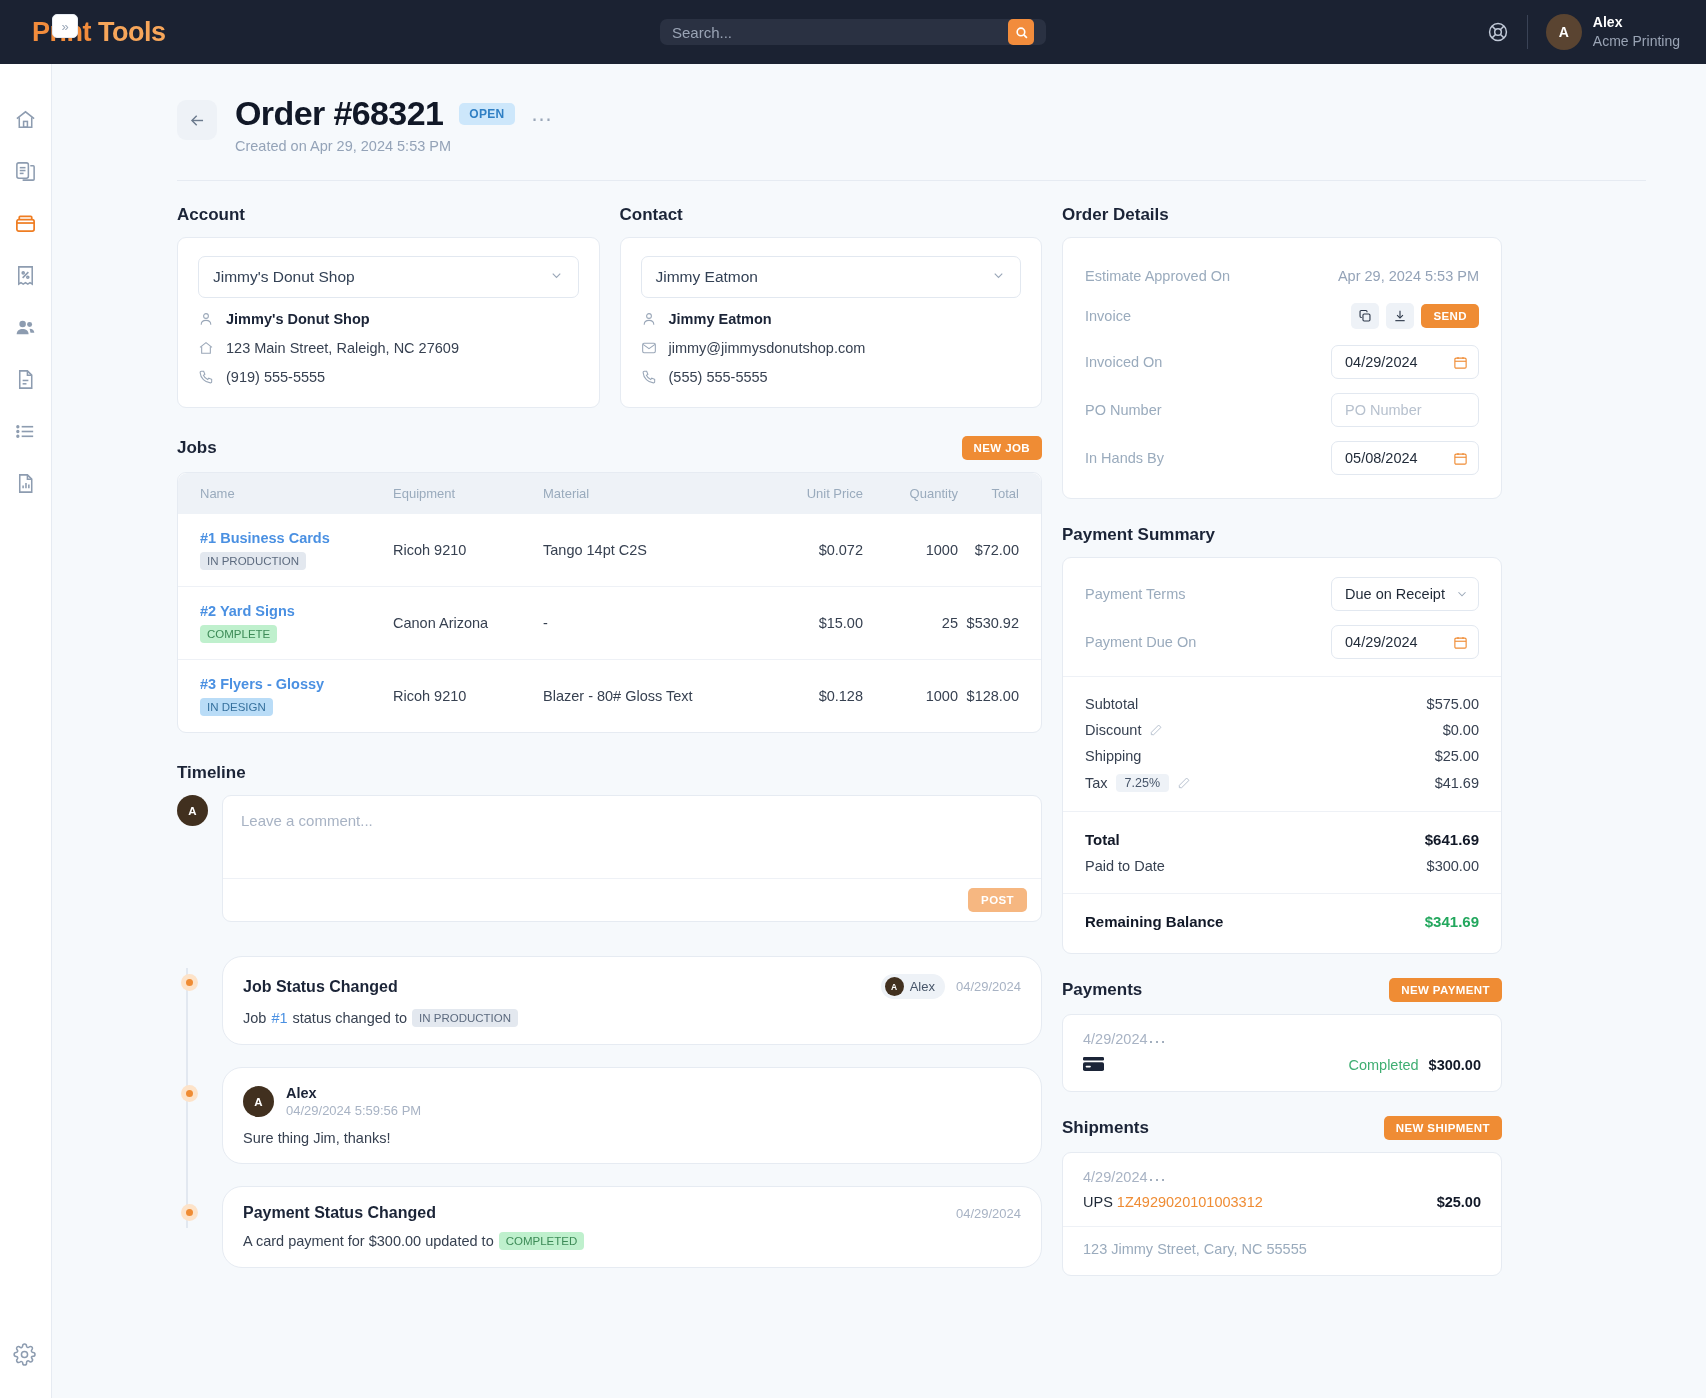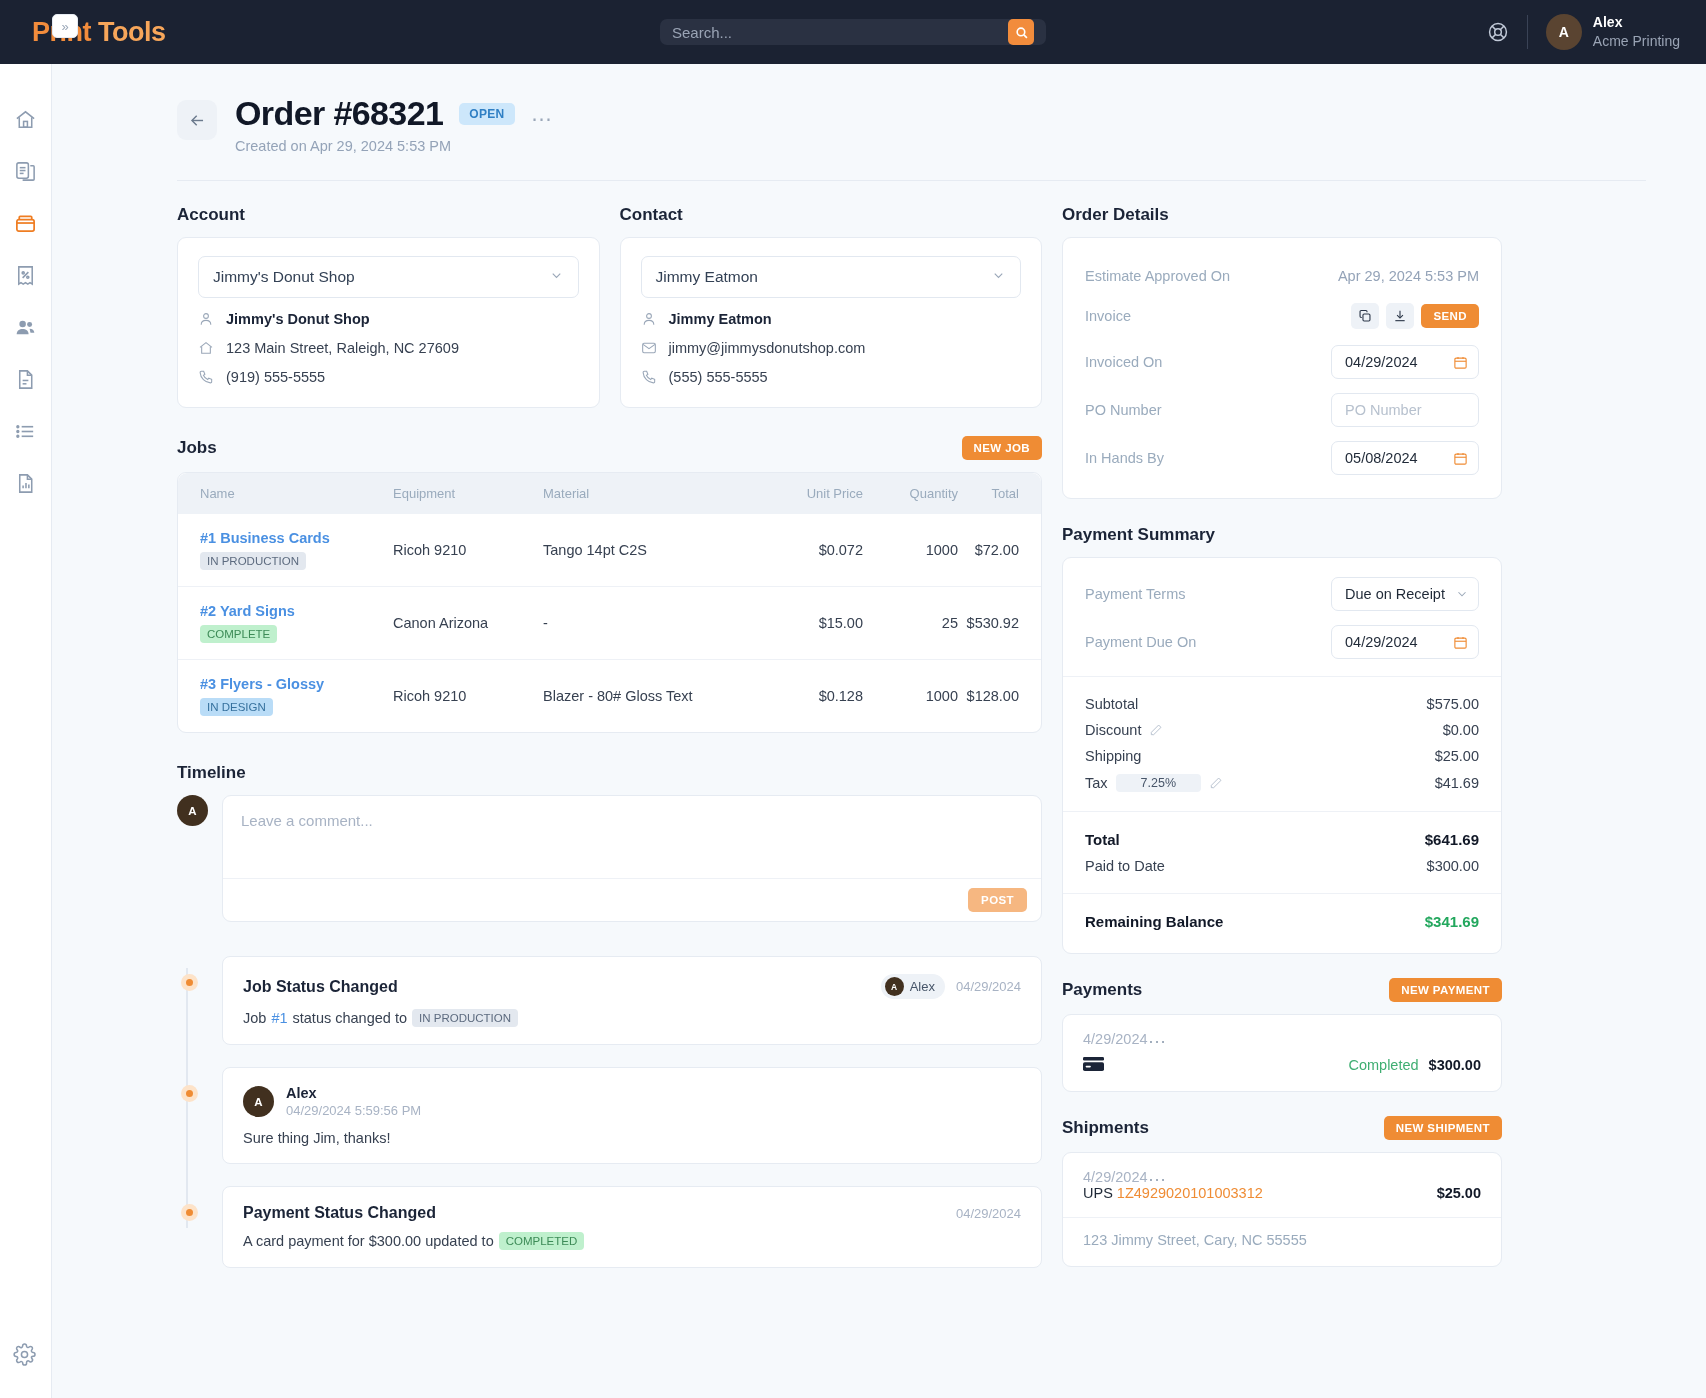--- a/index.html
+++ b/index.html
@@ -138,21 +138,21 @@
               padding: 6px 13px; border-radius: 5px; border: 0; cursor: pointer; font-family: inherit; }
 
   .tlfeed { margin-top: 34px; position: relative; padding-left: 45px; }
   .tlline { position: absolute; left: 9px; top: 12px; bottom: 40px; width: 2px; background: #e2e8f0; }
   .tlitem { position: relative; margin-bottom: 22px; }
   .tldot {
     position: absolute; left: -41px; top: 18px; width: 17px; height: 17px; border-radius: 50%;
     background: #fde3c9; display: flex; align-items: center; justify-content: center;
   }
   .tldot i { width: 7px; height: 7px; border-radius: 50%; background: #ef8c34; display: block; }
-  .tlcard { background: #fff; border: 1px solid #e6ebf2; border-radius: 8px; padding: 17px 20px; }
+  .tlcard { background: #fff; border: 1px solid #e6ebf2; border-radius: 20px; padding: 17px 20px; }
   .tltitle { font-size: 16px; font-weight: 700; color: #1b2437; }
   .tlmeta { display: flex; align-items: center; gap: 11px; }
   .tlwho { display: flex; align-items: center; gap: 6px; background: #eef2f7; border-radius: 14px; padding: 3px 10px 3px 4px; }
   .tlwho .av { width: 19px; height: 19px; font-size: 8.5px; }
   .tlwho span { font-size: 13px; color: #475569; }
   .tldate { font-size: 13px; color: #a8b3c4; }
   .tlbody { font-size: 14.5px; color: #374151; margin-top: 10px; display: flex; align-items: center; flex-wrap: wrap; gap: 5px; }
   .tlbody .lk { color: #4a90e2; }
   .minichip { font-size: 11.5px; padding: 3px 7px; border-radius: 4px; }
   .cmt-head { display: flex; gap: 12px; align-items: center; }
@@ -178,33 +178,33 @@
   .cal { color: #ef8c34; display: flex; }
   .selsm {
     width: 148px; height: 34px; border: 1px solid #e2e8f0; border-radius: 7px;
     display: flex; align-items: center; justify-content: space-between; padding: 0 9px 0 13px;
     font-size: 14.5px; color: #1f2937; cursor: pointer; overflow: hidden; white-space: nowrap; background: #fff;
   }
   .divline { height: 1px; background: #eef1f6; margin: 14px 0; }
   .sumrow { display: flex; align-items: center; justify-content: space-between; padding: 5px 22px; font-size: 14.5px; color: #374151; }
   .sumrow .lbl { display: flex; align-items: center; gap: 8px; }
   .pencil { color: #b7c1ce; display: flex; cursor: pointer; }
-  .taxbadge { background: #eef2f7; color: #475569; font-size: 12.5px; padding: 2px 25px; border-radius: 4px; }
+  .taxbadge { background: #eef2f7; color: #475569; font-size: 12.5px; padding: 2px 9px; border-radius: 4px; }
   .sumrow.tot { font-weight: 700; color: #111827; font-size: 15px; }
   .sumrow.bal { font-weight: 700; color: #111827; font-size: 15px; }
   .greenv { color: #22a75d; font-weight: 700; }
 
   .paycard { padding: 16px 20px 18px; }
   .pay-top { display: flex; justify-content: flex-start; align-items: flex-start; }
   .pay-date { color: #a8b3c4; font-size: 14.5px; }
   .pay-bot { display: flex; justify-content: space-between; align-items: center; margin-top: 9px; }
   .cardicon { color: #1b2437; display: flex; }
   .pay-status { color: #3fae72; font-size: 14.5px; margin-right: 10px; }
   .pay-amt { font-weight: 700; color: #111827; font-size: 14.5px; }
-  .ship-mid { display: flex; justify-content: space-between; align-items: center; font-size: 14.5px; }
+  .ship-mid { display: flex; justify-content: space-between; align-items: center; margin-top: 9px; font-size: 14.5px; }
   .trk { color: #ef8c34; cursor: pointer; }
   .ship-addr { font-size: 14.5px; color: #9aabbd; padding: 14px 20px 0; border-top: 1px solid #eef1f6; margin: 16px -20px 0; }
 </style>
 </head>
 <body>
 
 <div class="topbar">
   <div class="brand"><span>Print</span><span class="t2"> Tools</span></div>
 
   <div class="searchwrap">

